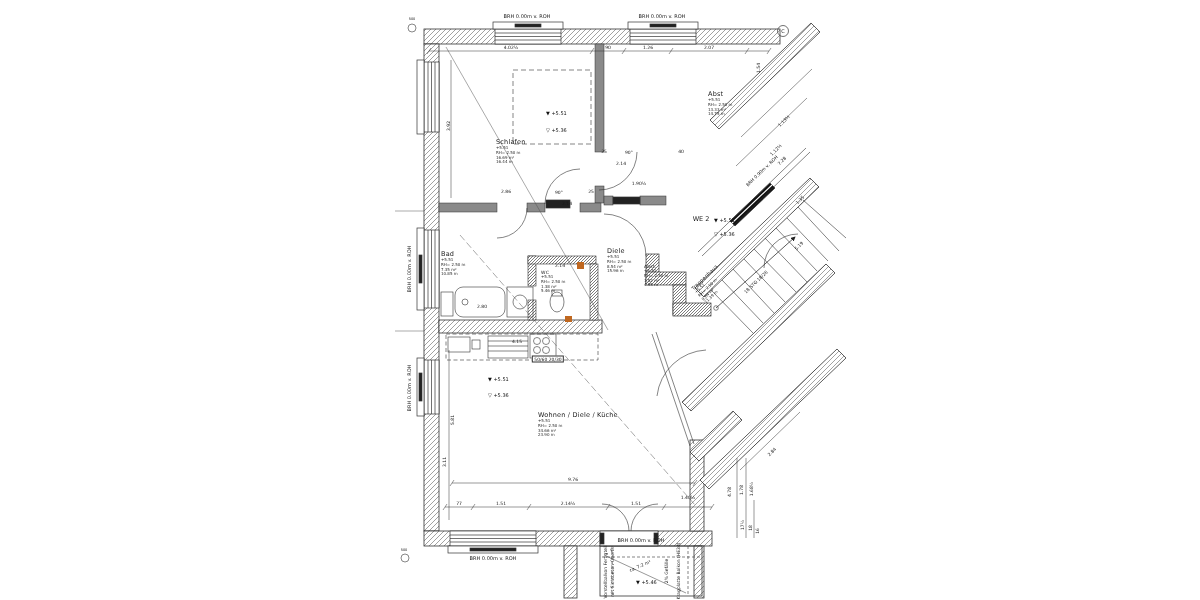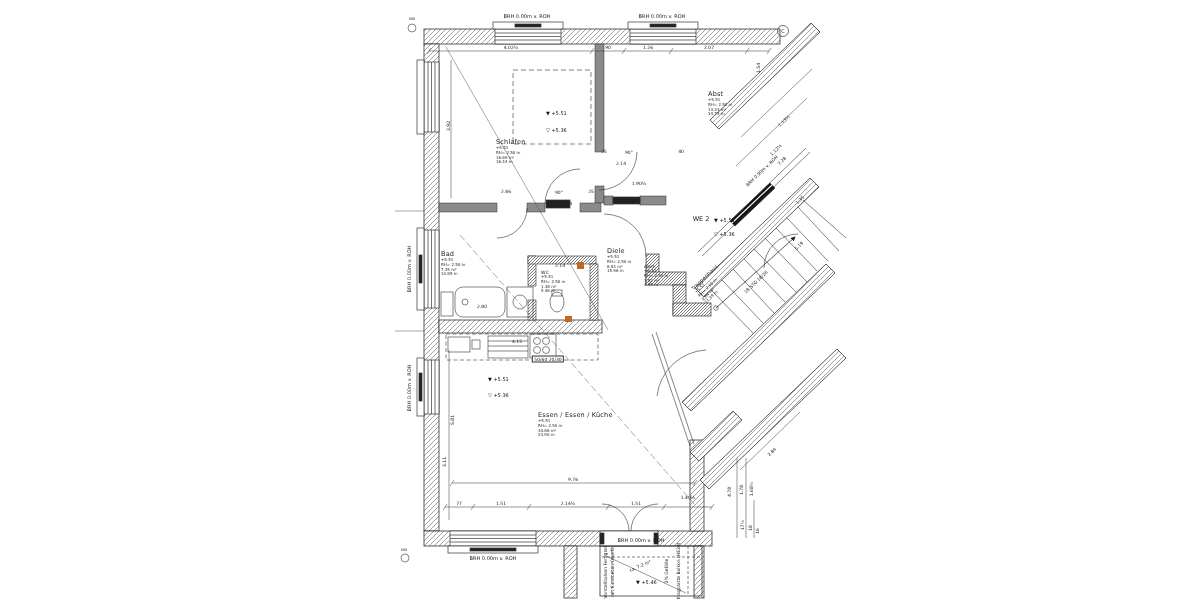--- a/index.html
+++ b/index.html
@@ -268,21 +268,21 @@
         <div class="rline">5.46 m</div>
       </div>
       <div class="room" style="left: 644px; top: 264px;">
         <div class="rname" style="font-size: 4.5px;">Abst.</div>
         <div class="rline">+5.51</div>
         <div class="rline">RH= 2.50 m</div>
         <div class="rline">1.52 m²</div>
         <div class="rline">4.95 m</div>
       </div>
       <div class="room" style="left: 538px; top: 411px;">
-        <div class="rname">Essen / Essen / Küche</div>
+        <div class="rname">Wohnen / Diele / Küche</div>
         <div class="rline">+5.51</div>
         <div class="rline">RH= 2.50 m</div>
         <div class="rline">34.66 m²</div>
         <div class="rline">23.90 m</div>
       </div>
       <div class="room" style="left: 690px; top: 287px; transform: rotate(-44deg);">
         <div class="rname" style="font-size: 5px;">Treppenhaus</div>
         <div class="rline">+5.51</div>
         <div class="rline">RH= 2.50 m</div>
         <div class="rline">9.84 m²</div>

